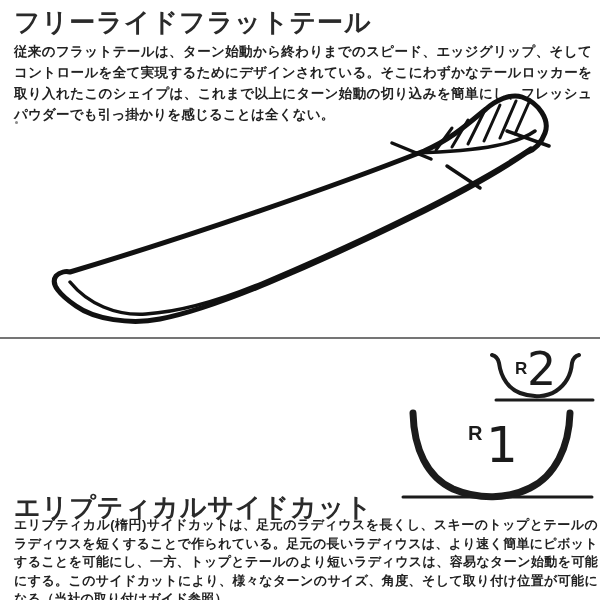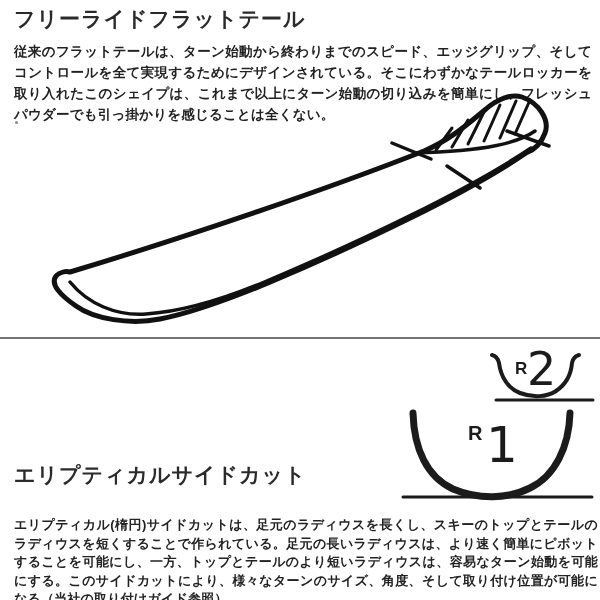--- a/index.html
+++ b/index.html
@@ -2,30 +2,30 @@
 <html><head>
 <meta charset="utf-8">
 <style>
   html,body{margin:0;padding:0;background:#fff;}
   #page{
     position:relative;width:600px;height:600px;background:#ffffff;overflow:hidden;
     font-family:"Liberation Sans","DejaVu Sans",sans-serif;color:#232323;
   }
   .abs{position:absolute;}
   .heading{
-    left:14px;font-size:21px;font-weight:bold;letter-spacing:1px;color:#2a2a2a;
+    left:14px;font-size:26px;font-weight:bold;letter-spacing:1px;color:#2a2a2a;
     white-space:nowrap;
   }
   .bodytext{
     left:14px;color:#222;font-weight:600;text-align:justify;
   }
   #body-flat-tail{top:41px;width:578px;font-size:13.5px;line-height:21px;letter-spacing:0.2px;}
   #body-sidecut{top:516px;width:584px;font-size:13px;line-height:18.5px;letter-spacing:0.2px;}
   #heading-flat-tail{top:5px;}
-  #heading-sidecut{top:461px;}
+  #heading-sidecut{top:490px;}
   #divider{left:0;top:337px;width:600px;height:2px;background:#757575;}
   #stray-dot{left:15px;top:121px;width:3px;height:3px;border-radius:50%;background:#8a8a8a;}
   #vector-layer{left:0;top:0;width:600px;height:600px;}
   .r-prefix{font-weight:bold;color:#1b1b1b;line-height:1;}
   .r-value{font-weight:400;color:#1b1b1b;line-height:1;font-family:"DejaVu Sans",sans-serif;}
   #r2-prefix{left:515px;top:360px;font-size:17px;}
   #r2-value{left:527px;top:346px;font-size:46px;}
   #r1-prefix{left:468px;top:423px;font-size:20px;}
   #r1-value{left:486px;top:420px;font-size:50px;}
 </style>

